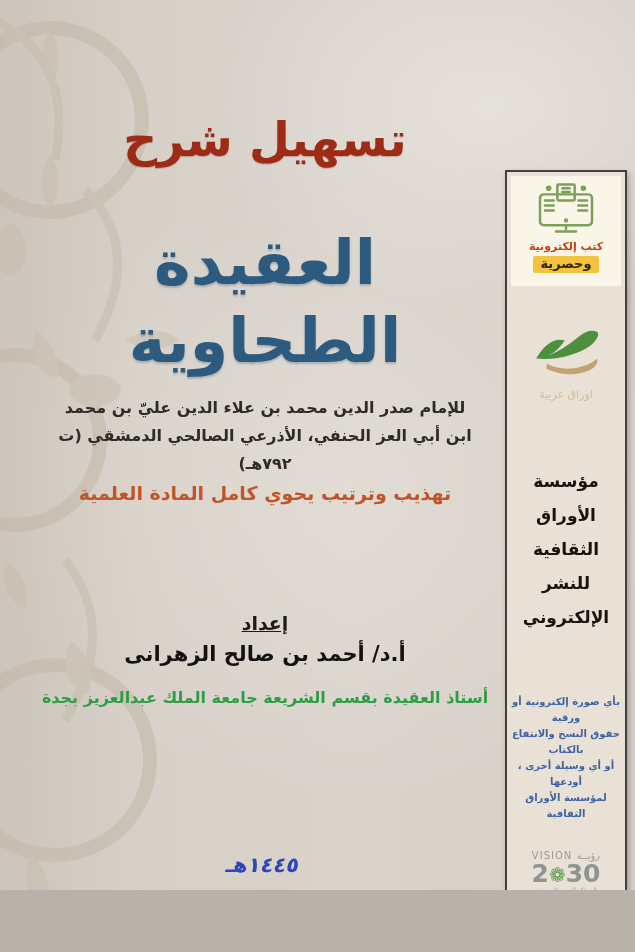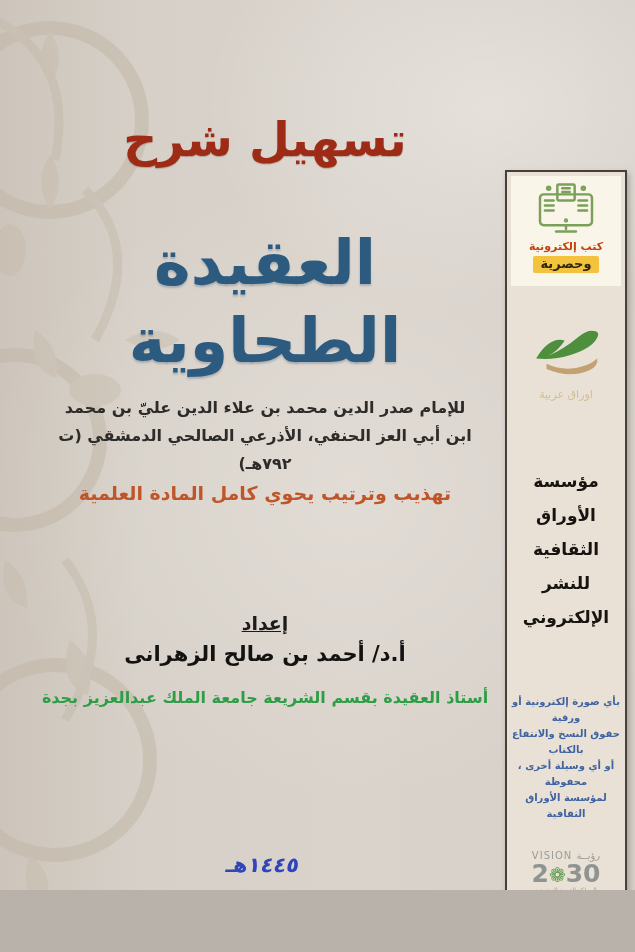--- a/index.html
+++ b/index.html
@@ -167,21 +167,21 @@
         <div>مؤسسة</div>
         <div>الأوراق</div>
         <div>الثقافية</div>
         <div>للنشر</div>
         <div>الإلكتروني</div>
       </div>
 
       <div class="copyright">
         <div>بأي صورة إلكترونية أو ورقية</div>
         <div>حقوق النسخ والانتفاع بالكتاب</div>
-        <div>أو أي وسيلة أخرى ، محفوظة</div>
+        <div>أو أي وسيلة أخرى ، أودعها</div>
         <div>لمؤسسة الأوراق الثقافية</div>
       </div>
 
       <div class="vision">
         <div class="vision-row1">
           <span>VISION</span>
           <span class="ar">رؤيــة</span>
         </div>
         <div class="vision-year">
           <span>2</span><span class="emblem">❁</span><span>30</span>

